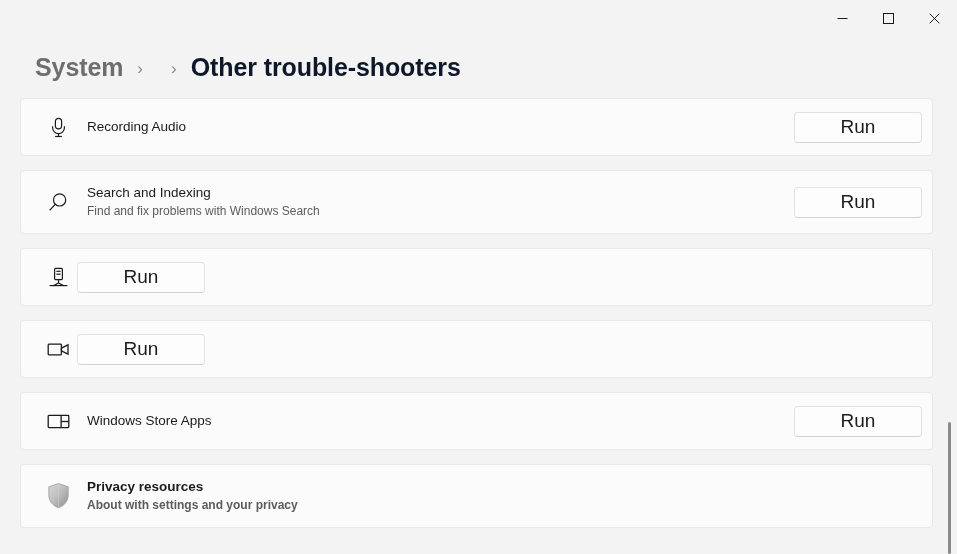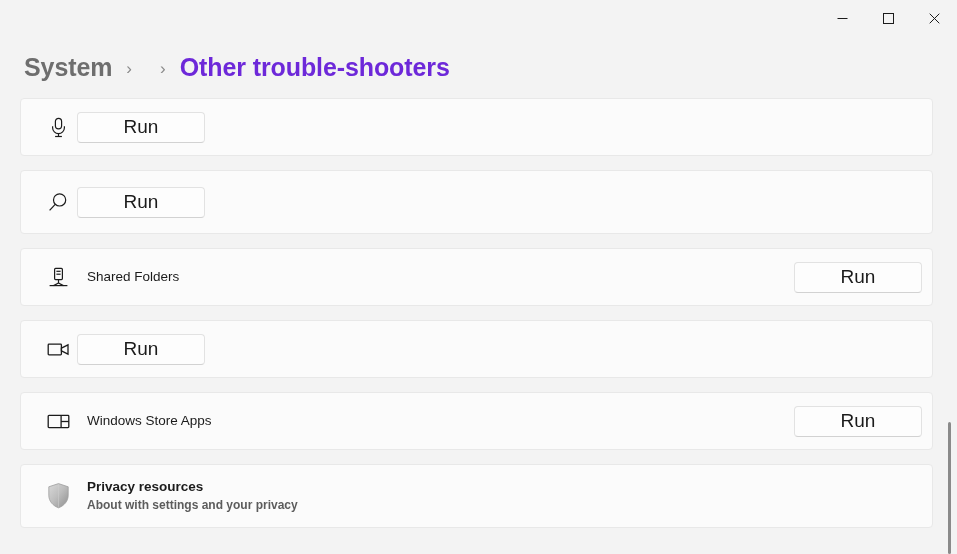--- a/index.html
+++ b/index.html
@@ -34,31 +34,31 @@
     border: none;
     cursor: default;
   }
   .wincontrol svg { display: block; }
 
   
   .breadcrumb {
     height: 62px;
     display: flex;
     align-items: center;
-    padding-left: 24px;
+    padding-left: 35px;
     background: #f3f3f3;
   }
   .crumb {
     font-size: 25px;
     font-weight: 600;
     color: #6e6e6e;
     letter-spacing: -0.1px;
     white-space: nowrap;
   }
-  .crumb.current { color: #6d28d9; }
+  .crumb.current { color: #0f172a; }
   .crumb-sep {
     font-size: 17px;
     color: #8a8a8a;
     margin: 0 14px;
     padding-top: 3px;
   }
 
   
   .content {
     position: relative;
@@ -188,46 +188,50 @@
 
     <div class="card">
       <span class="card-icon">
         <svg width="19" height="21" viewBox="0 0 19 21" fill="none" stroke="#1b1b1b" stroke-width="1.2">
           <rect x="6.4" y="1.3" width="6.2" height="10.6" rx="3.1"></rect>
           <path d="M3.6 9.3v1.4a5.9 5.9 0 0 0 11.8 0V9.3"></path>
           <line x1="9.5" y1="16.6" x2="9.5" y2="19.4"></line>
           <line x1="6.1" y1="19.5" x2="12.9" y2="19.5"></line>
         </svg>
       </span>
+      <span class="card-text">
+        <span class="card-title">Recording Audio</span>
+      </span>
       <button class="run-btn">Run</button>
     </div>
 
     <div class="card tall">
       <span class="card-icon">
         <svg width="21" height="21" viewBox="0 0 21 21" fill="none" stroke="#1b1b1b" stroke-width="1.2">
           <circle cx="11.6" cy="7.9" r="6.1"></circle>
           <line x1="7.2" y1="12.4" x2="1.6" y2="18.4"></line>
         </svg>
+      </span>
+      <span class="card-text">
+        <span class="card-title">Search and Indexing</span>
+        <span class="card-sub">Find and fix problems with Windows Search</span>
       </span>
       <button class="run-btn">Run</button>
     </div>
 
     <div class="card">
       <span class="card-icon">
         <svg width="21" height="21" viewBox="0 0 21 21" fill="none" stroke="#1b1b1b" stroke-width="1.2">
           <rect x="6.6" y="1.4" width="7.8" height="11.2" rx="1"></rect>
           <line x1="8.4" y1="4.3" x2="12.6" y2="4.3"></line>
           <line x1="8.4" y1="7.2" x2="12.6" y2="7.2"></line>
           <line x1="10.5" y1="12.6" x2="10.5" y2="16"></line>
           <line x1="1.6" y1="18.6" x2="19.4" y2="18.6"></line>
           <path d="M10.5 16 5.6 18.6M10.5 16l4.9 2.6"></path>
         </svg>
-      </span>
-      <span class="card-text">
-        <span class="card-title">Shared Folders</span>
       </span>
       <button class="run-btn">Run</button>
     </div>
 
     <div class="card">
       <span class="card-icon">
         <svg width="23" height="17" viewBox="0 0 23 17" fill="none" stroke="#1b1b1b" stroke-width="1.3">
           <rect x="1.2" y="3.2" width="13.2" height="10.6" rx="0.8"></rect>
           <path d="M14.4 7.1l6.6-3.3v9.4l-6.6-3.3z"></path>
         </svg>

